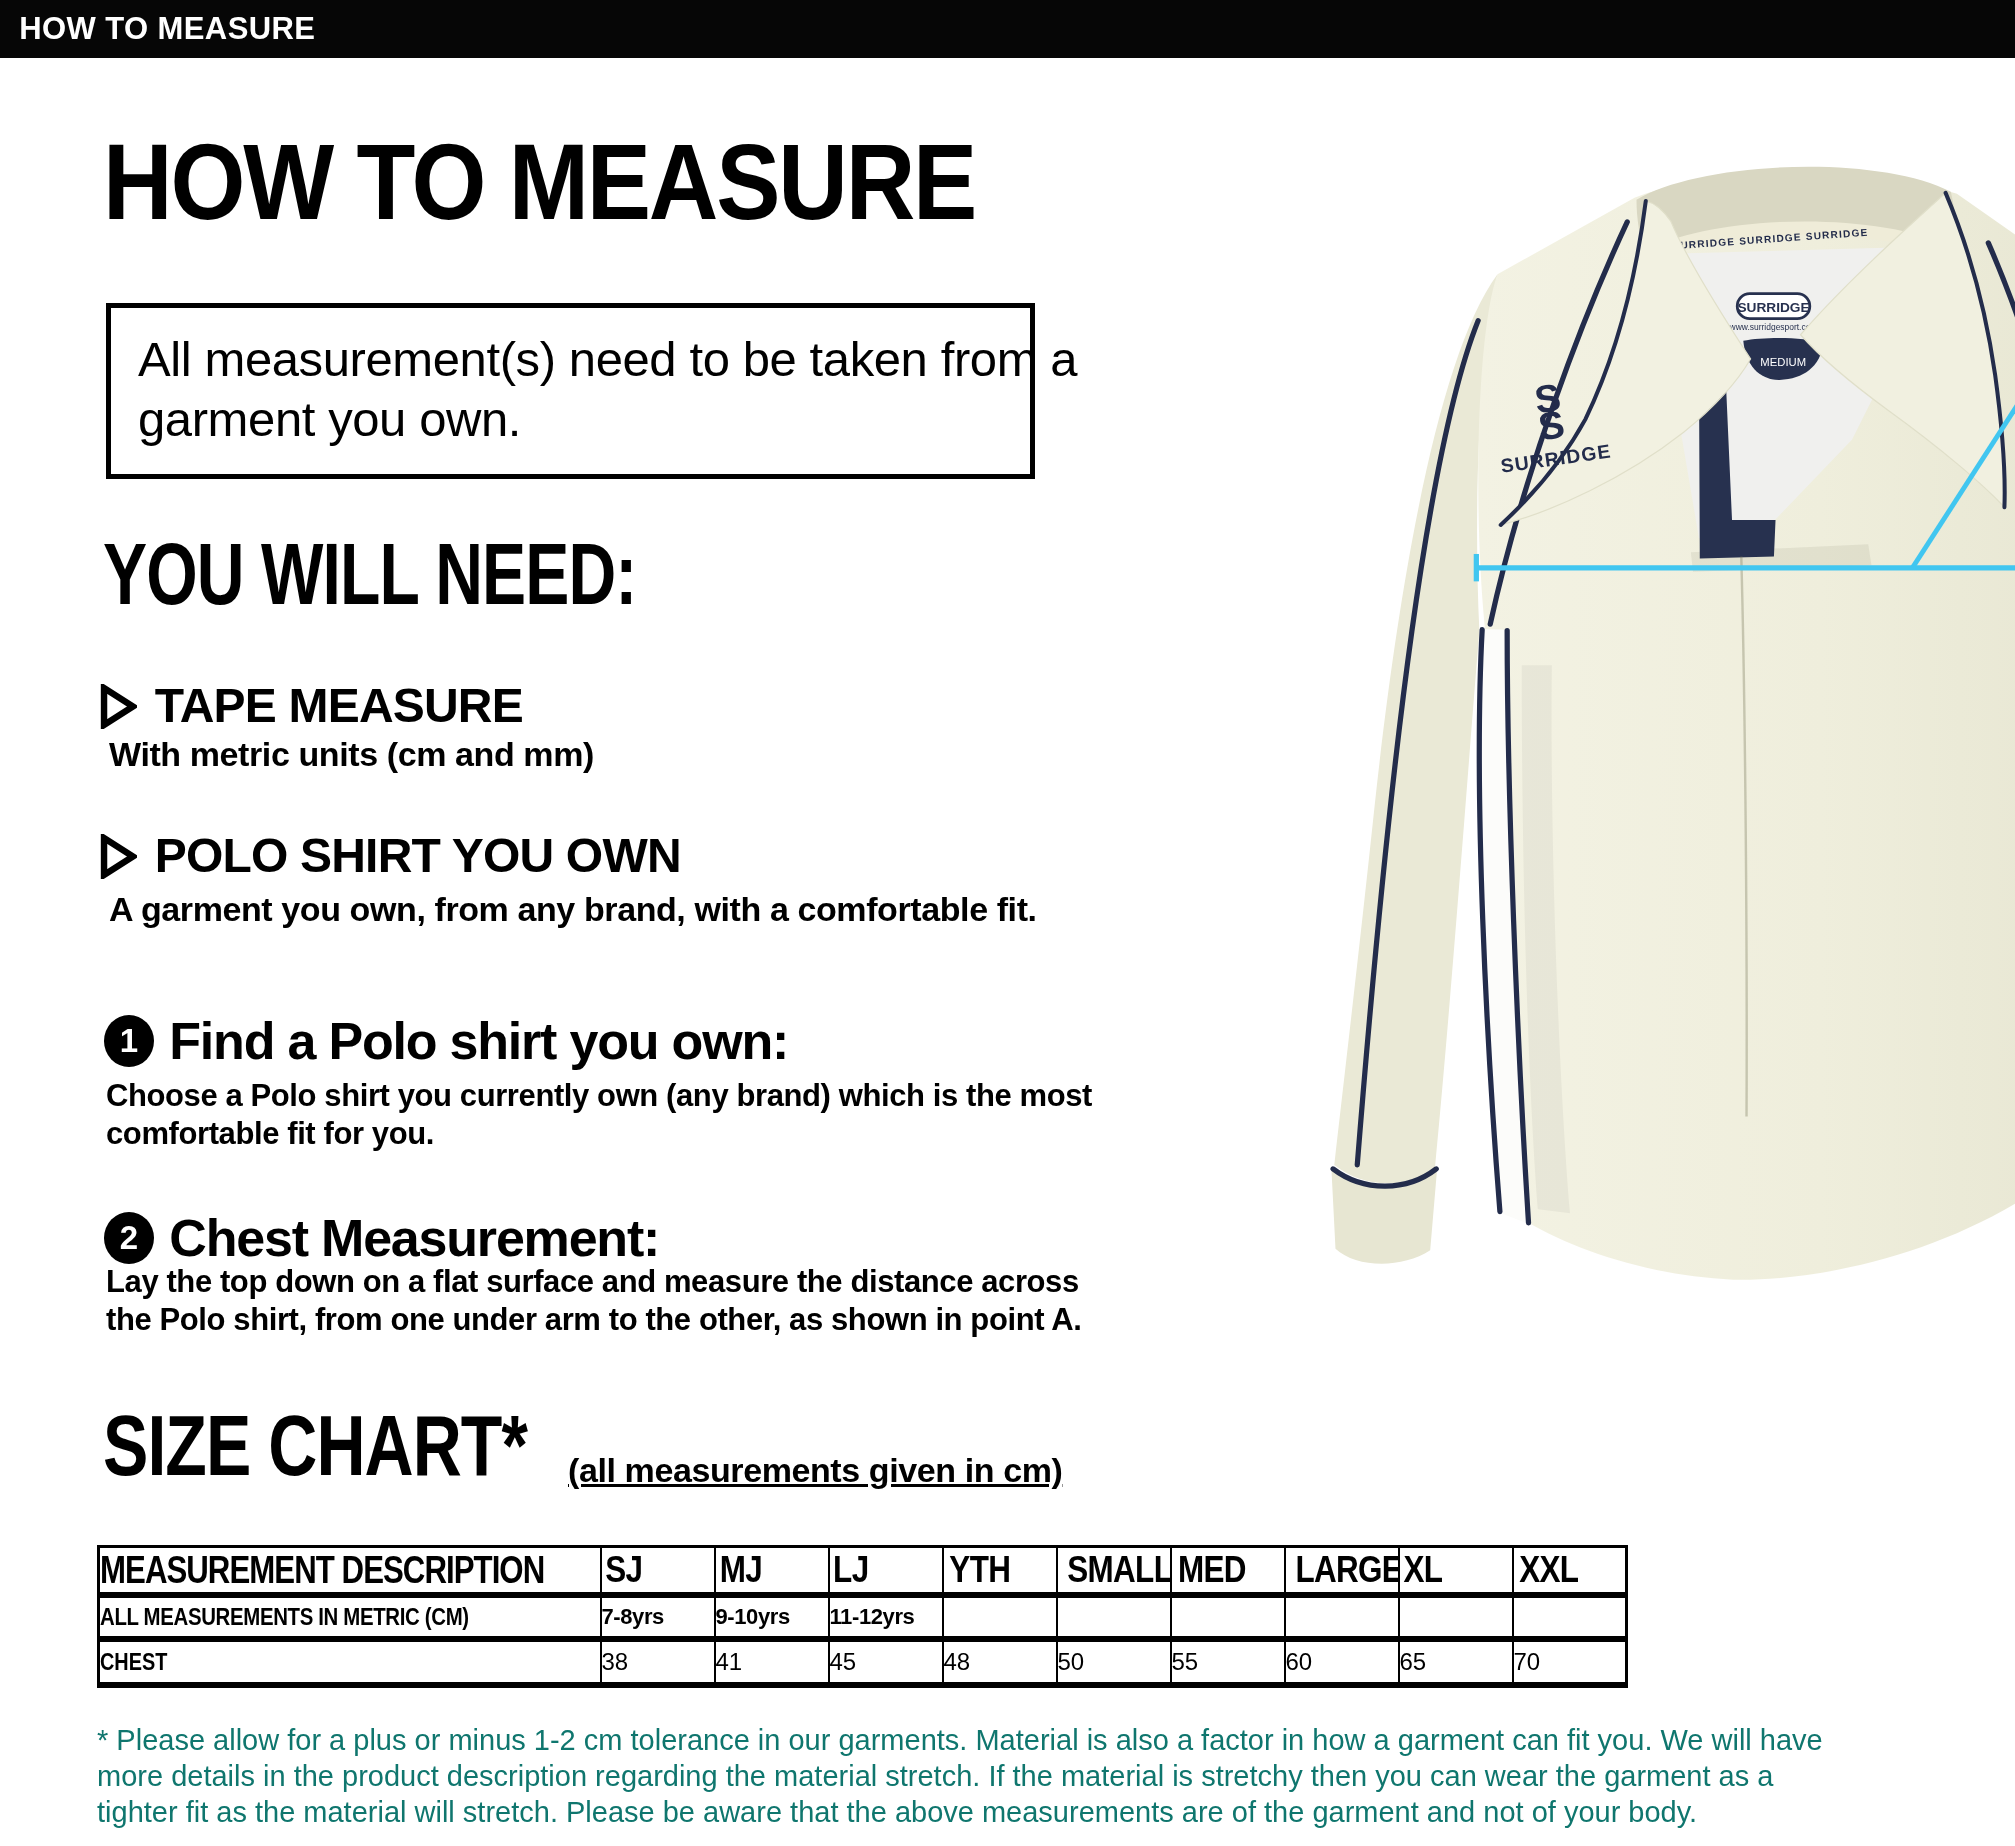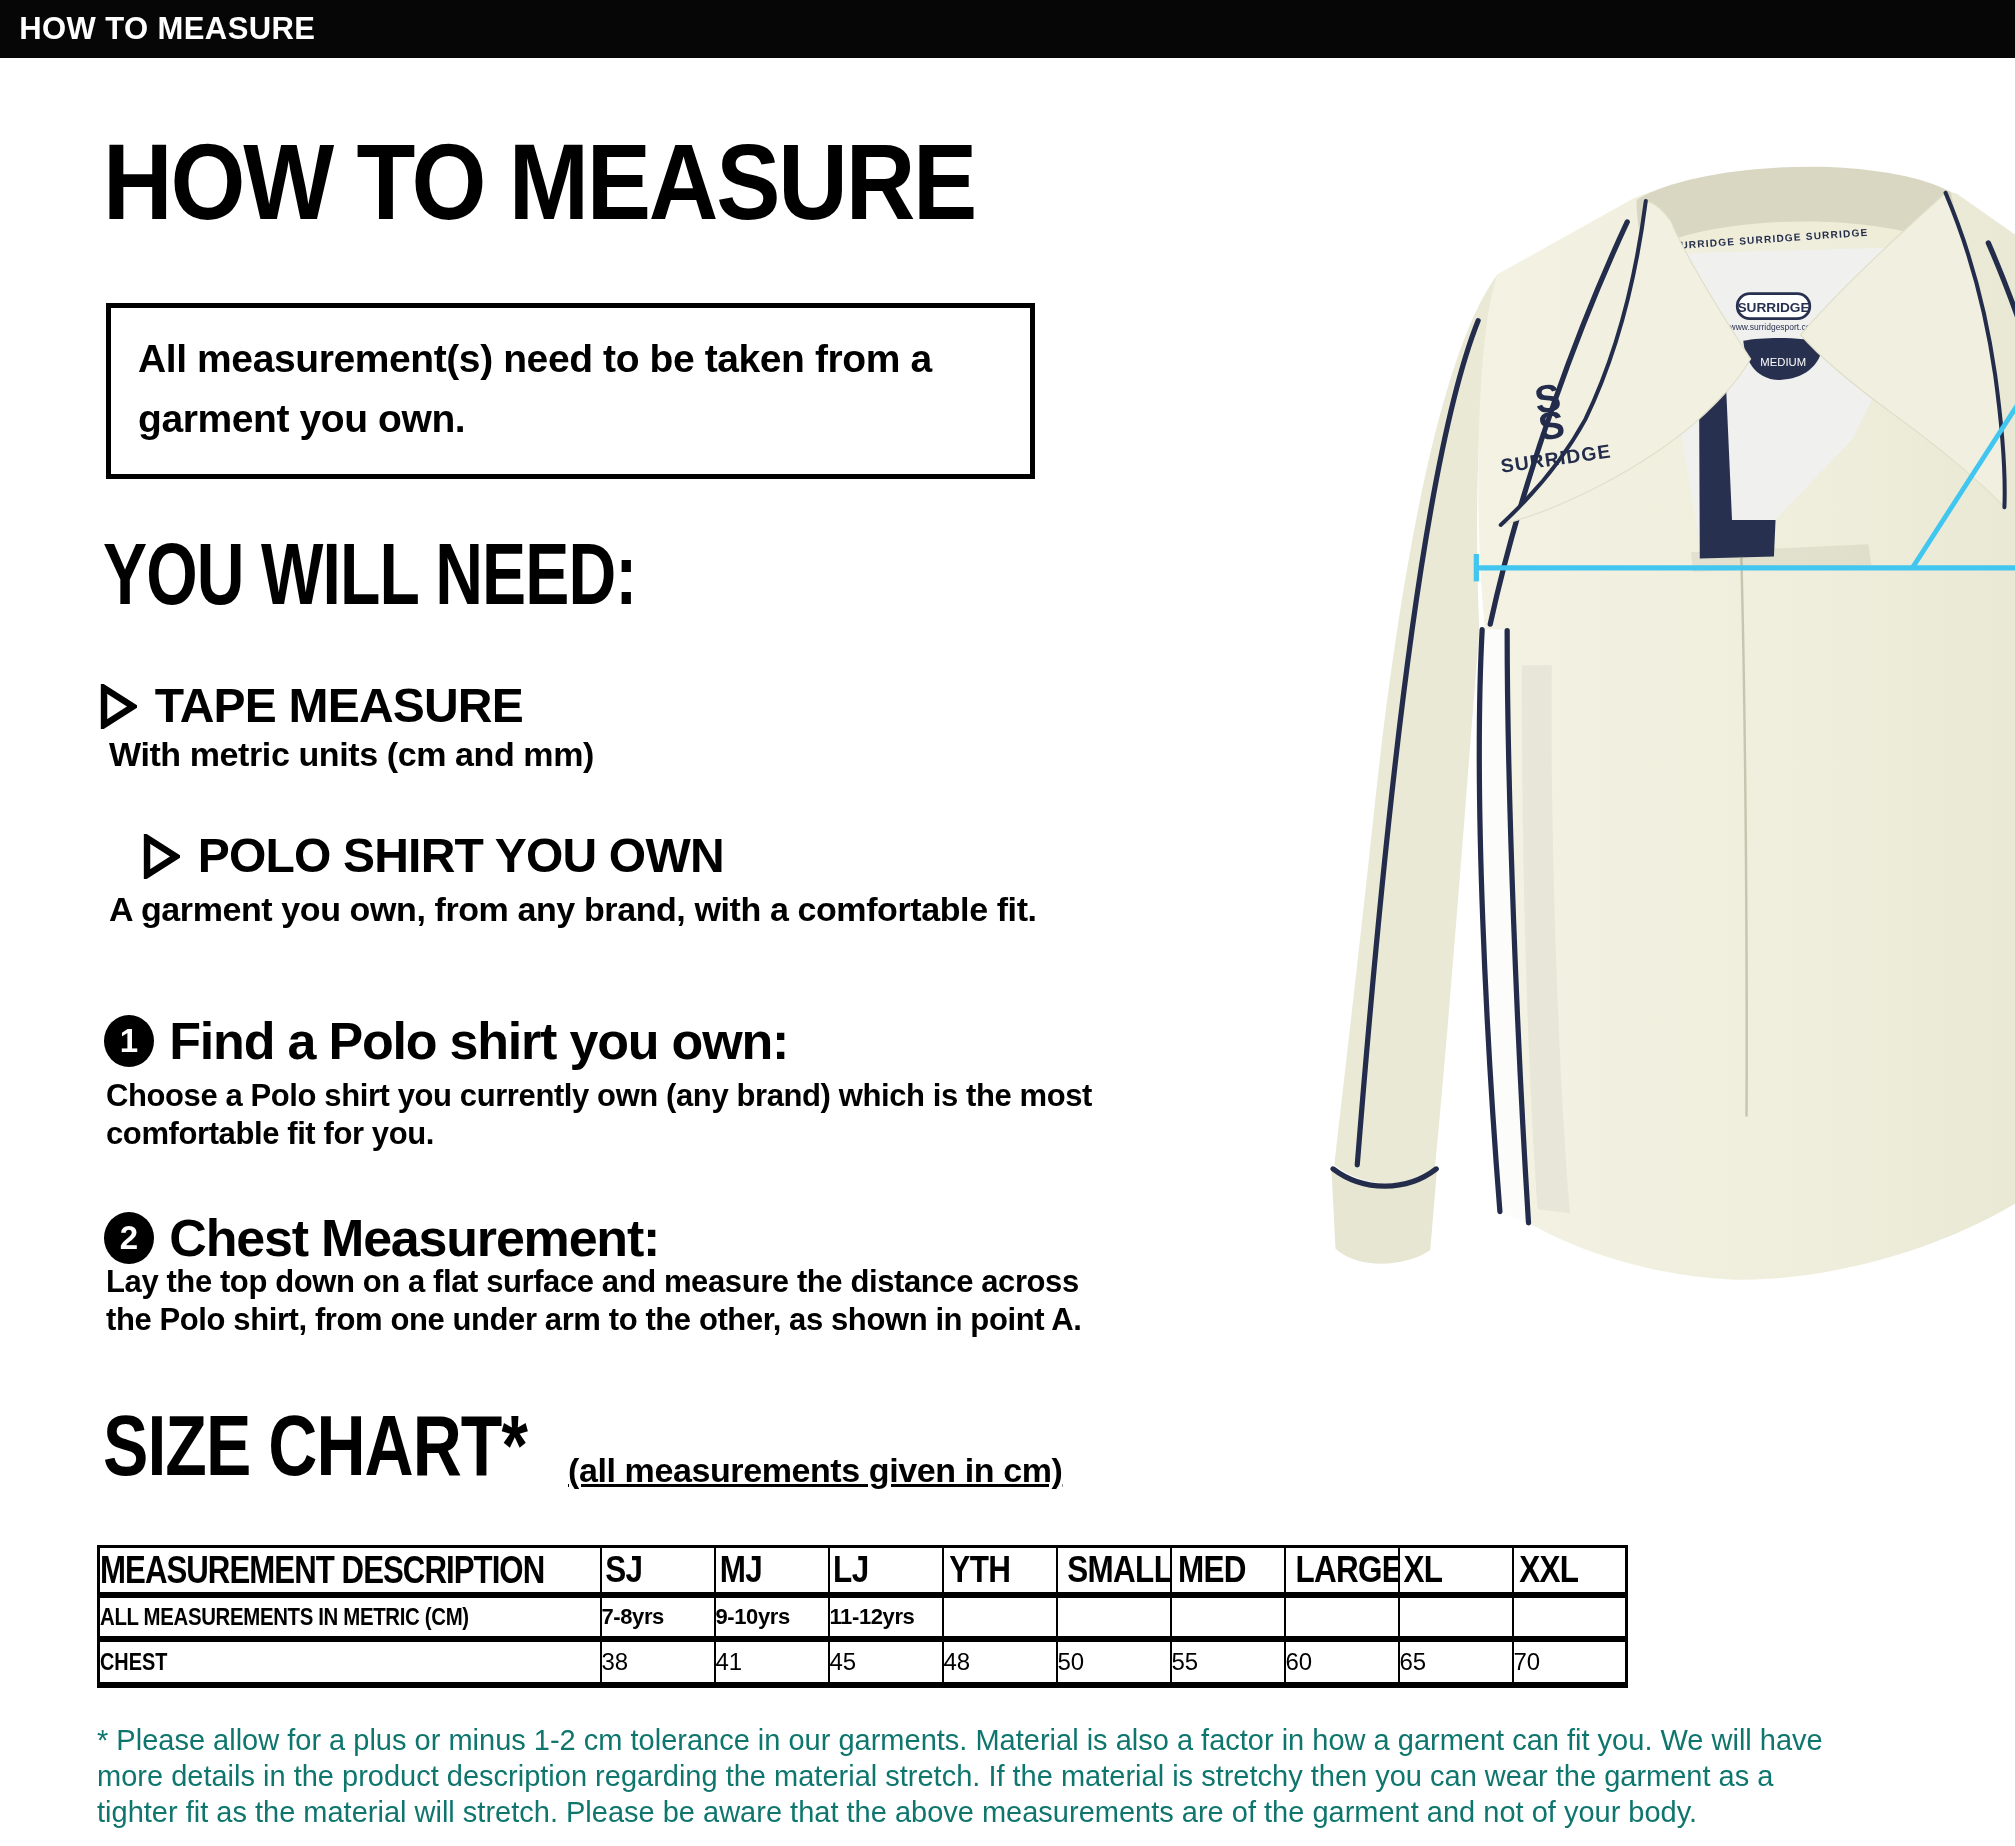--- a/index.html
+++ b/index.html
@@ -9,21 +9,21 @@
   
   .topbar{position:absolute;left:0;top:0;width:2380px;height:58px;background:#060606;}
   .topbar-title{position:absolute;left:19.3px;top:0;height:58px;line-height:58px;
                 font-size:31px;font-weight:bold;color:#fff;letter-spacing:0.4px;}
 
   
   .hero-heading{position:absolute;left:103px;top:129px;font-size:107px;line-height:107px;
                 font-weight:bold;letter-spacing:-2.4px;transform:scaleX(0.90);transform-origin:left top;white-space:nowrap;}
   .note-box{position:absolute;left:106px;top:303px;width:929px;height:176px;border:5.6px solid #000;
             box-sizing:border-box;padding:21px 0 0 27px;}
-  .note-line{font-size:39px;line-height:60px;font-weight:bold;letter-spacing:-0.4px;white-space:nowrap;}
+  .note-line{font-size:49px;line-height:60px;font-weight:normal;letter-spacing:-0.4px;white-space:nowrap;}
 
   .ywn-heading{position:absolute;left:103px;top:530px;font-size:87px;line-height:87px;font-weight:bold;
                letter-spacing:-1.2px;transform:scaleX(0.76);transform-origin:left top;white-space:nowrap;}
 
   .need-item{position:absolute;left:100px;display:flex;align-items:center;gap:17.7px;}
   .need-item .tri{width:37px;height:45px;flex:0 0 auto;}
   .need-title{font-size:48px;line-height:48px;font-weight:bold;letter-spacing:-0.8px;white-space:nowrap;}
   .need-desc{position:absolute;left:109px;font-size:34px;line-height:40px;font-weight:bold;
              letter-spacing:-0.4px;white-space:nowrap;}
 
@@ -81,21 +81,21 @@
   <div class="ywn-heading">YOU WILL NEED:</div>
 
   <div class="need-item" style="top:682px;">
     <svg class="tri" viewBox="0 0 92 112">
       <polygon points="10,10 10,102 82,56" fill="#fff" stroke="#000" stroke-width="16" stroke-linejoin="miter"></polygon>
     </svg>
     <div class="need-title">TAPE MEASURE</div>
   </div>
   <div class="need-desc" style="top:734px;">With metric units (cm and mm)</div>
 
-  <div class="need-item" style="top:832px;margin-left:43px;">
+  <div class="need-item" style="top:832px;">
     <svg class="tri" viewBox="0 0 92 112">
       <polygon points="10,10 10,102 82,56" fill="#fff" stroke="#000" stroke-width="16" stroke-linejoin="miter"></polygon>
     </svg>
     <div class="need-title">POLO SHIRT YOU OWN</div>
   </div>
   <div class="need-desc" style="top:889px;">A garment you own, from any brand, with a comfortable fit.</div>
 
   <div class="step" style="top:1015px;">
     <div class="step-badge">1</div>
     <div class="step-title">Find a Polo shirt you own:</div>

